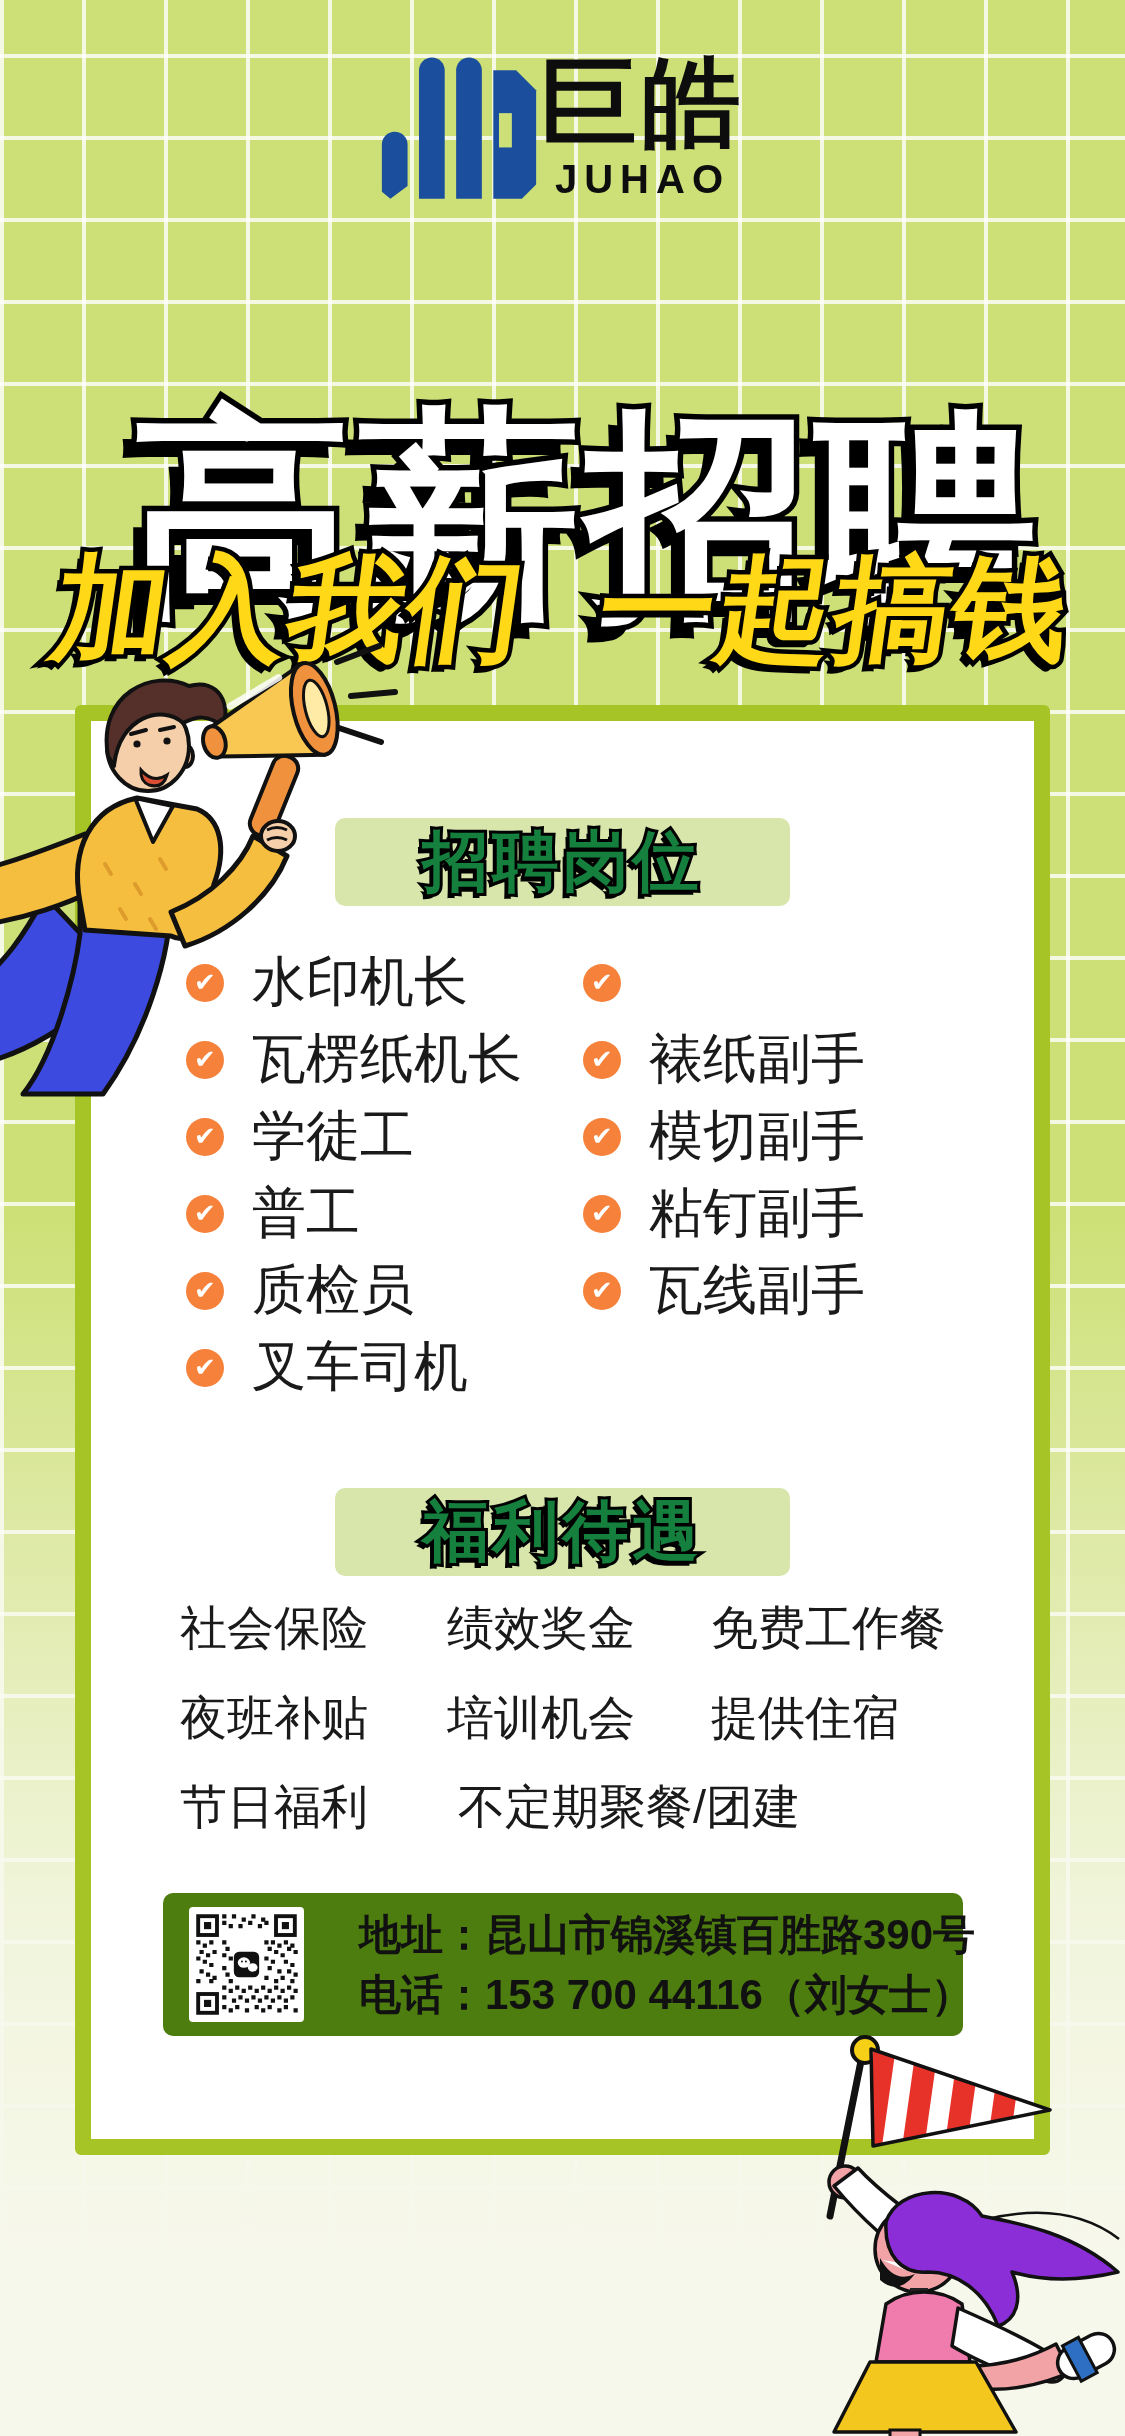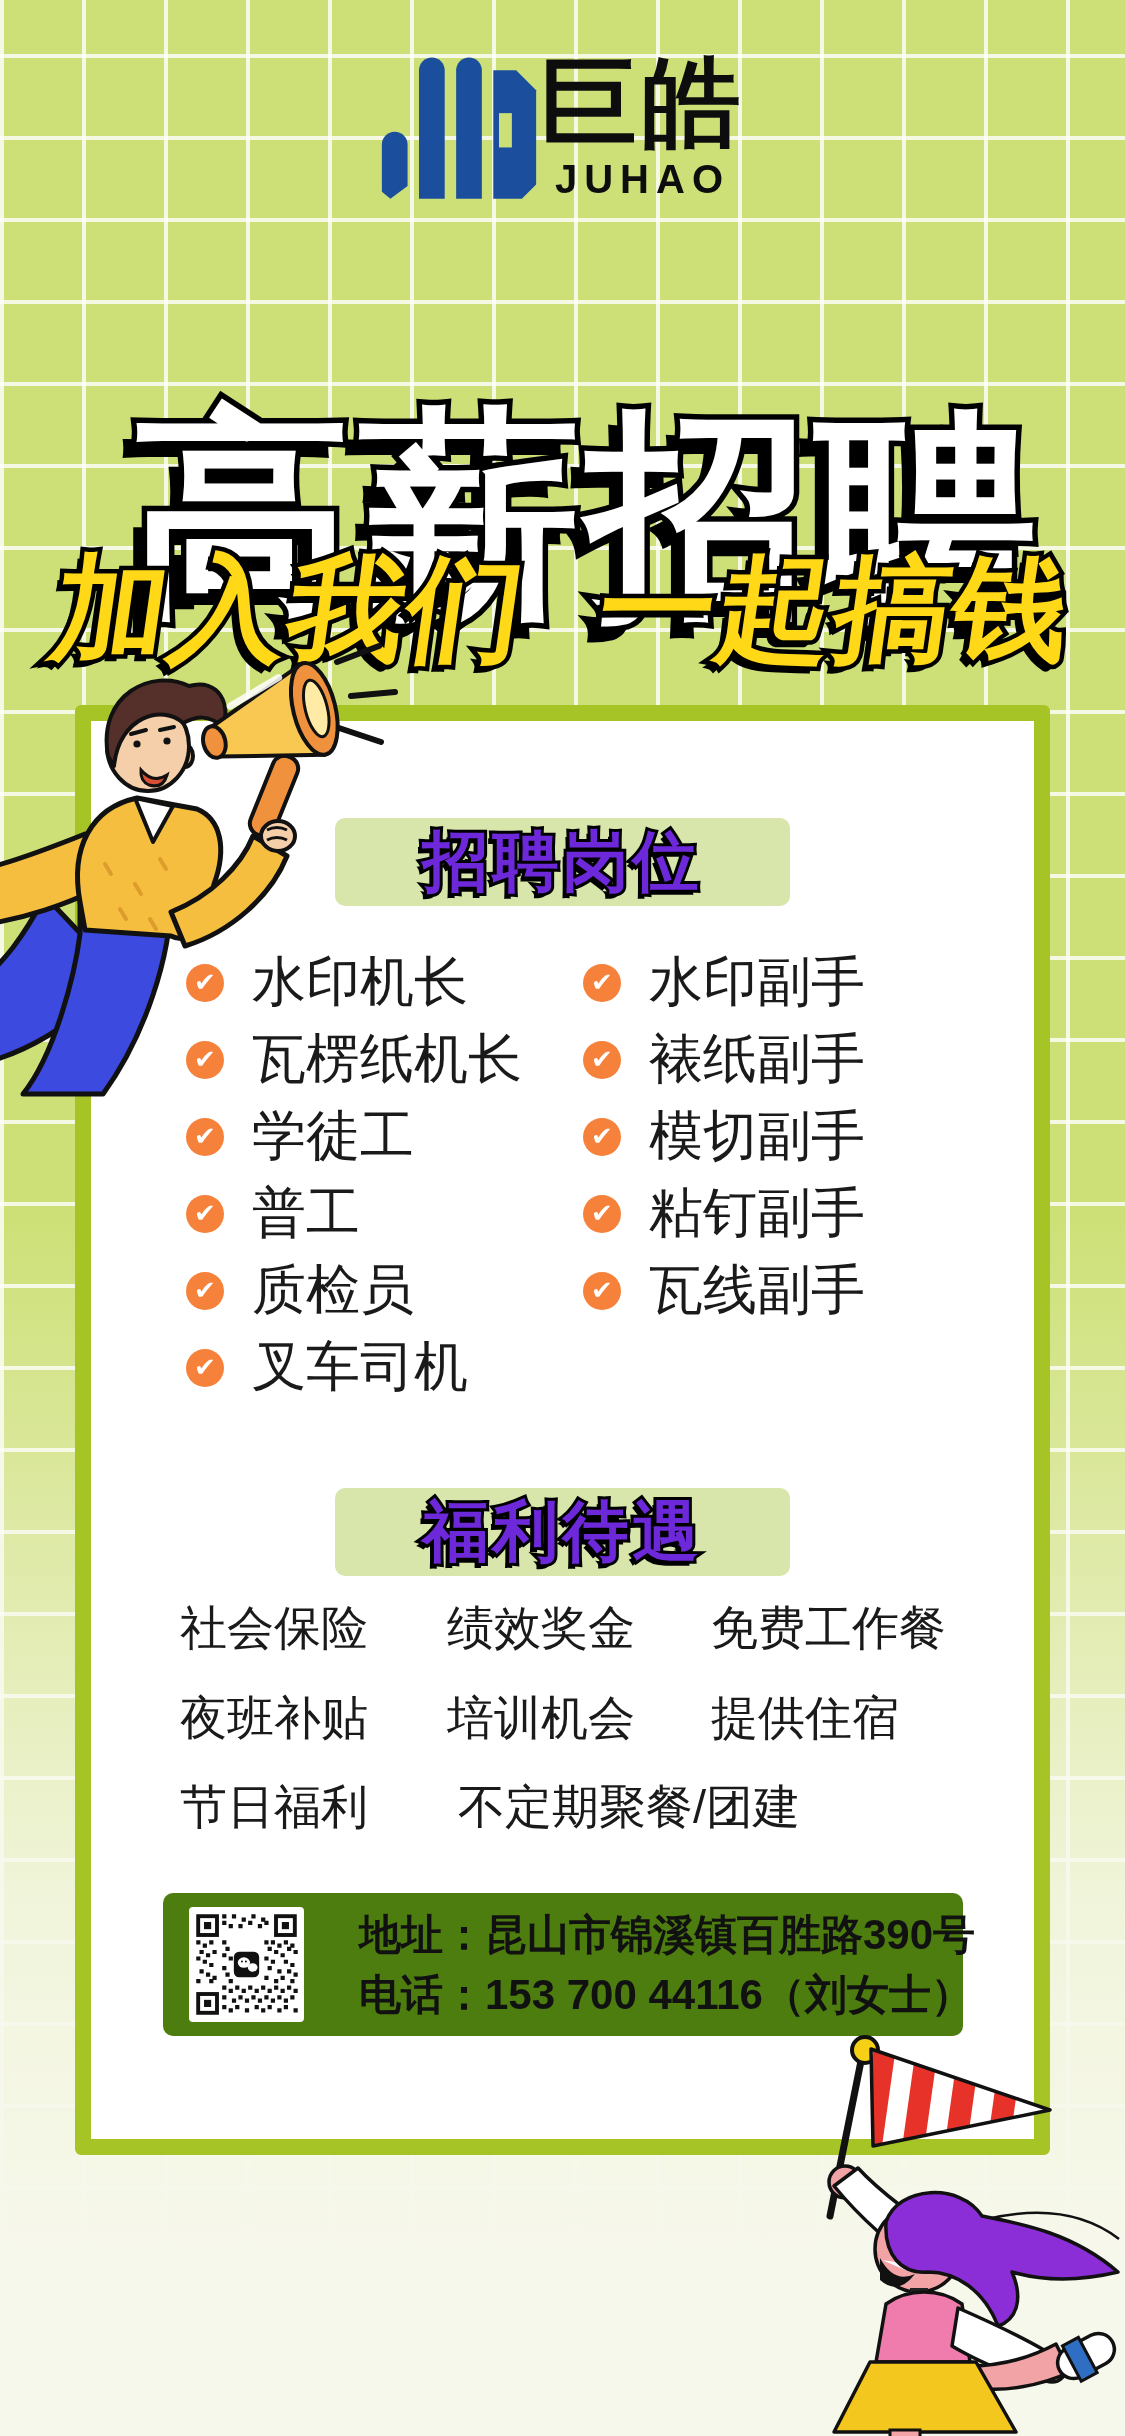--- a/index.html
+++ b/index.html
@@ -30,21 +30,21 @@
     text-shadow:-14px 16px 0 #000;padding-left:24px;}
   .subtitle{position:absolute;top:532px;left:0;width:100%;display:flex;justify-content:center;
     gap:74px;z-index:2;transform:skewX(-8deg);
     font-size:116px;font-weight:900;color:#ffd818;letter-spacing:2px;
     -webkit-text-stroke:9px #000;paint-order:stroke fill;text-shadow:-6px 7px 0 #000;}
   
   .card{position:absolute;left:75px;top:705px;width:943px;height:1418px;background:#ffffff;
     border:16px solid #a6c426;border-radius:6px;z-index:1;}
   .band{position:absolute;left:335px;width:455px;height:88px;background:#d8e6ab;border-radius:10px;
     display:flex;align-items:center;justify-content:center;z-index:2;
-    font-size:66px;font-weight:900;color:#6d28d9;letter-spacing:4px;
+    font-size:66px;font-weight:900;color:#15803d;letter-spacing:4px;
     -webkit-text-stroke:6px #000;paint-order:stroke fill;text-shadow:-4px 5px 0 #000;}
   .band-jobs{top:818px;}
   .band-benefits{top:1488px;}
   
   .jobs-col{position:absolute;margin:0;padding:0;list-style:none;z-index:2;}
   .jobs-left{left:186px;top:944px;}
   .jobs-right{left:583px;top:944px;}
   .job{height:77px;display:flex;align-items:center;gap:28px;}
   .check{width:38px;height:38px;border-radius:50%;background:#f6813a;color:#fff;
     display:flex;align-items:center;justify-content:center;font-size:26px;font-weight:700;flex:0 0 38px;}
@@ -121,21 +121,20 @@
       <span class="job-label">质检员</span>
     </li>
   <li class="job">
       <span class="check">✔</span>
       <span class="job-label">叉车司机</span>
     </li>
 </ul>
 <ul class="jobs-col jobs-right">
   <li class="job">
       <span class="check">✔</span>
-      <span class="job-label">水印副手</span>
     </li>
   <li class="job">
       <span class="check">✔</span>
       <span class="job-label">裱纸副手</span>
     </li>
   <li class="job">
       <span class="check">✔</span>
       <span class="job-label">模切副手</span>
     </li>
   <li class="job">

